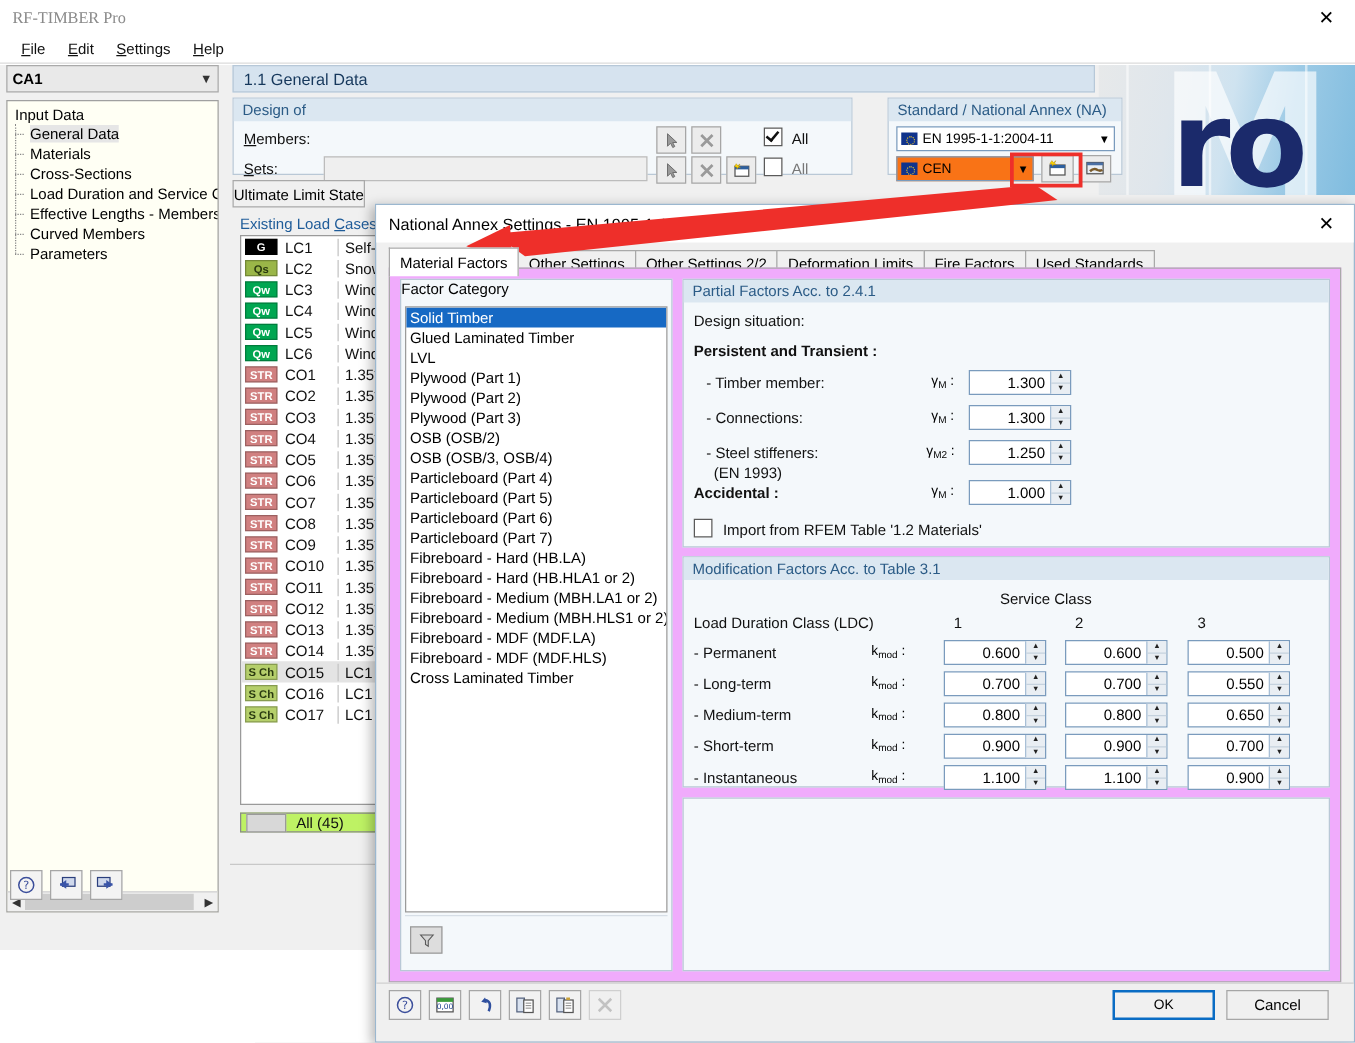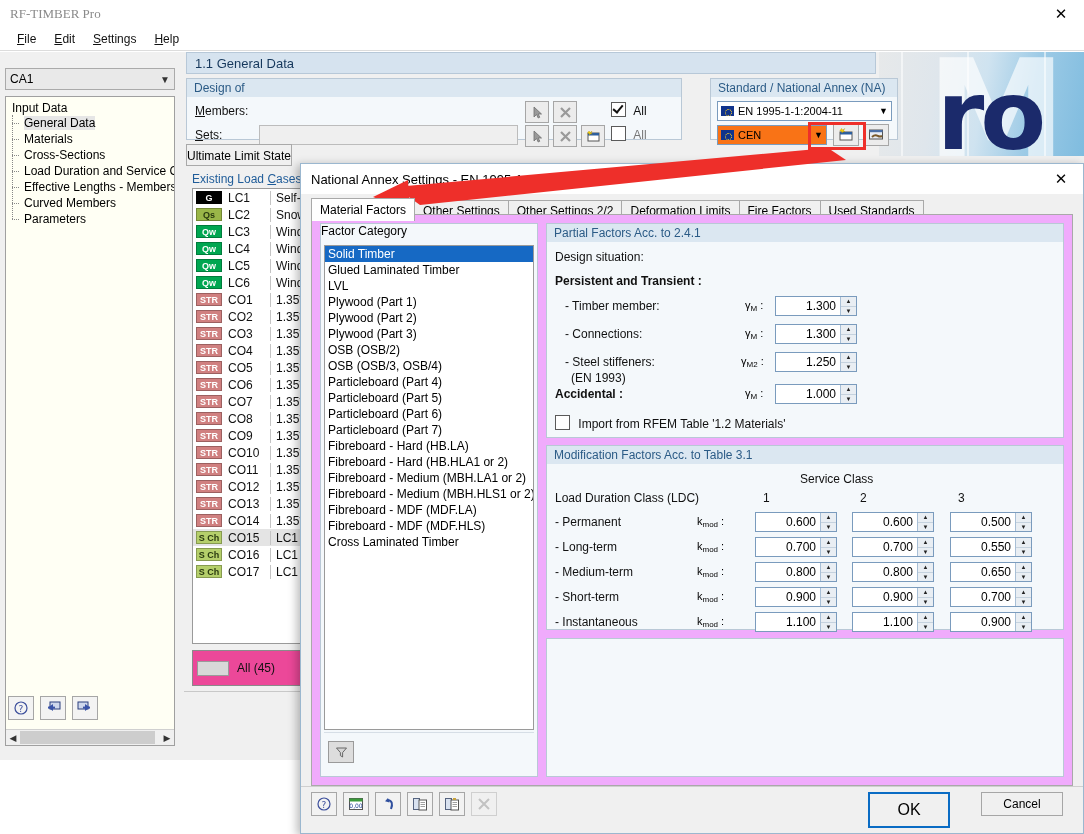--- a/index.html
+++ b/index.html
@@ -15,22 +15,22 @@
   .titlebar .winbtns{margin-left:auto;display:flex;}
   .titlebar .winbtn{width:46px;height:28px;display:flex;align-items:center;justify-content:center;color:#000;font-size:15px;}
   .menubar{height:22px;background:#ffffff;display:flex;align-items:center;padding-left:8px;border-bottom:1px solid #dcdcdc;}
   .menuitem{padding:2px 9px;font-size:12px;color:#111;}
   .menuitem u{text-decoration:underline;}
 
   .body-area{position:absolute;left:0;top:52px;right:0;bottom:0;background:#f0f0f0;}
 
   
   .leftpanel{position:absolute;left:0;top:0;width:180px;bottom:0;background:#f0f0f0;}
-  .combo{margin:16px 5px 0 5px;height:22px;border:1px solid #aaa;background:#e9e9e9;display:flex;align-items:center;
-         padding:0 4px;font-size:12px;box-sizing:border-box;}
+  .combo{margin:0 5px 0 5px;height:22px;border:1px solid #aaa;background:#e9e9e9;display:flex;align-items:center;
+         padding:0 4px;font-size:12px;box-sizing:border-box;font-weight:bold;}
   .combo .carat{margin-left:auto;font-size:10px;color:#333;}
   .tree{margin:6px 5px 0 5px;background:#fffff4;border:1px solid #a0a0a0;height:650px;position:relative;box-sizing:border-box;overflow:hidden;}
   .tree-root{padding:4px 0 0 6px;font-size:12px;}
   .tree-node{padding-left:18px;line-height:16px;font-size:12px;white-space:nowrap;position:relative;}
   .tree-node:before{content:"";position:absolute;left:6px;top:8px;width:7px;border-top:1px dotted #888;}
   .tree-kids{position:relative;}
   .tree-kids:before{content:"";position:absolute;left:6px;top:0;bottom:8px;border-left:1px dotted #888;}
   .tree-node.sel span{background:#e6e6e6;}
   .hscroll{position:absolute;left:0;right:0;bottom:0;height:15px;background:#f0f0f0;border-top:1px solid #d0d0d0;display:flex;align-items:center;}
   .hscroll .arrow{width:14px;text-align:center;font-size:9px;color:#333;}
@@ -94,22 +94,22 @@
   .spin{display:inline-flex;align-items:stretch;height:20px;border:1px solid #7a9bbd;background:#fff;box-sizing:border-box;}
   .spin .val{flex:1;text-align:right;padding:0 4px;line-height:18px;font-size:12px;color:#000;}
   .spin .arrows{width:15px;border-left:1px solid #a8bfd6;background:#e9eef3;display:flex;flex-direction:column;}
   .spin .arrows div{flex:1;display:flex;align-items:center;justify-content:center;font-size:6px;color:#222;line-height:1;}
   .spin .arrows div:first-child{border-bottom:1px solid #c5d2de;}
 
   .dlg-foot{position:absolute;left:0;right:0;bottom:0;height:46px;background:#f0f0f0;border-top:1px solid #cfcfcf;}
   .foot-tools{position:absolute;left:10px;top:5px;display:flex;gap:6px;}
   .fbtn{width:26px;height:24px;border:1px solid #a6a6a6;background:#f2f2f2;display:flex;align-items:center;justify-content:center;box-sizing:border-box;}
   .fbtn.dis{border-color:#cfcfcf;background:#f0f0f0;}
-  .okbtn{position:absolute;right:133px;top:5px;width:82px;height:36px;border:2px solid #0a6cc4;background:#f0f0f0;
-         display:flex;align-items:center;justify-content:center;font-size:16px;box-sizing:border-box;}
+  .okbtn{position:absolute;right:111px;top:5px;width:82px;height:24px;border:2px solid #0a6cc4;background:#f0f0f0;
+         display:flex;align-items:center;justify-content:center;font-size:11px;box-sizing:border-box;}
   .cancelbtn{position:absolute;right:20px;top:5px;width:82px;height:24px;border:1px solid #a6a6a6;background:#f0f0f0;
          display:flex;align-items:center;justify-content:center;font-size:12px;box-sizing:border-box;}
 
   .redbox{position:absolute;border:3px solid #ee2f2a;box-sizing:border-box;pointer-events:none;}
   #arrow{position:absolute;left:0;top:0;width:1084px;height:834px;pointer-events:none;}
   .eu{width:13px;height:10px;background:#10338c;display:inline-block;position:relative;vertical-align:-1px;margin-right:4px;}
   .eu:after{content:"";position:absolute;left:4px;top:2.5px;width:5px;height:5px;border-radius:50%;border:1px dotted #ffd324;}
   .small{font-size:11px;}
   .sub{font-size:8px;vertical-align:-2px;}
 </style>
@@ -382,21 +382,21 @@
               <div class="lcname">CO16</div>
               <div class="lcdesc">LC1 +</div>
             </div>
             <div class="lcrow">
               <div class="badge" style="background: rgb(181, 207, 107); color: rgb(42, 58, 16);">S Ch</div>
               <div class="lcname">CO17</div>
               <div class="lcdesc">LC1 +</div>
             </div>
           </div>
       </div>
-      <div style="position:absolute;left:8px;top:598px;width:120px;height:36px;border:1px solid #8a8a8a;background:#ec4899;display:flex;align-items:center;padding:0 4px;box-sizing:border-box">
+      <div style="position:absolute;left:8px;top:598px;width:120px;height:16px;border:1px solid #8a8a8a;background:#bef264;display:flex;align-items:center;padding:0 4px;box-sizing:border-box">
         <span style="width:30px;height:13px;background:#d8d8d8;border:1px solid #9a9a9a;display:inline-block"></span>
         <span class="lbl" style="margin-left:8px">All (45)</span>
       </div>
 
       <div class="group" style="position:absolute;left:184px;top:632px;width:180px;height:70px;border:none;background:transparent">
         <div style="font-size:12px;color:#1f5c99;"><u>C</u>omment</div>
         <div style="margin-top:3px;width:176px;height:44px;border:1px solid #7a9bbd;background:#fff;"></div>
       </div>
 
       <div style="position:absolute;left:0;right:0;bottom:32px;height:36px;background:#f0f0f0;border-top:1px solid #c8c8c8">

